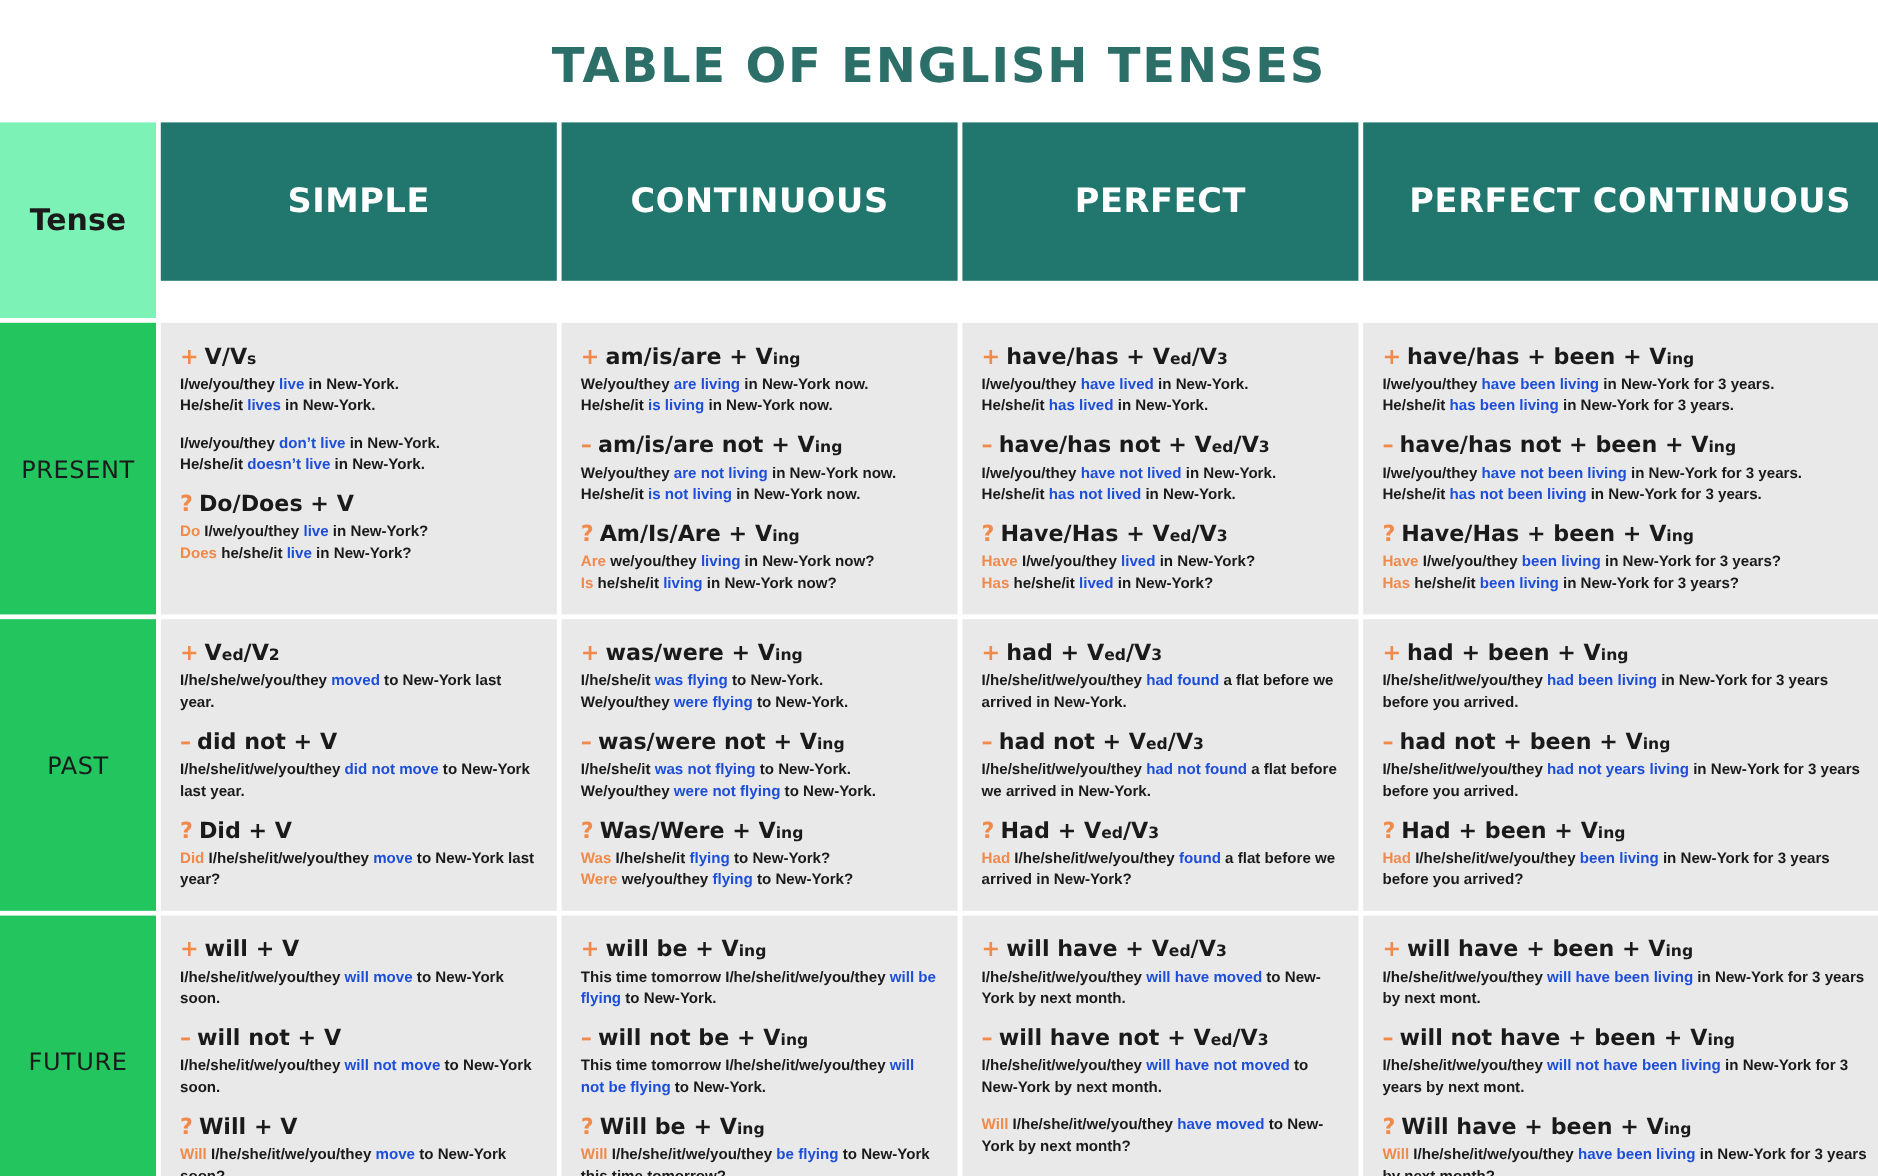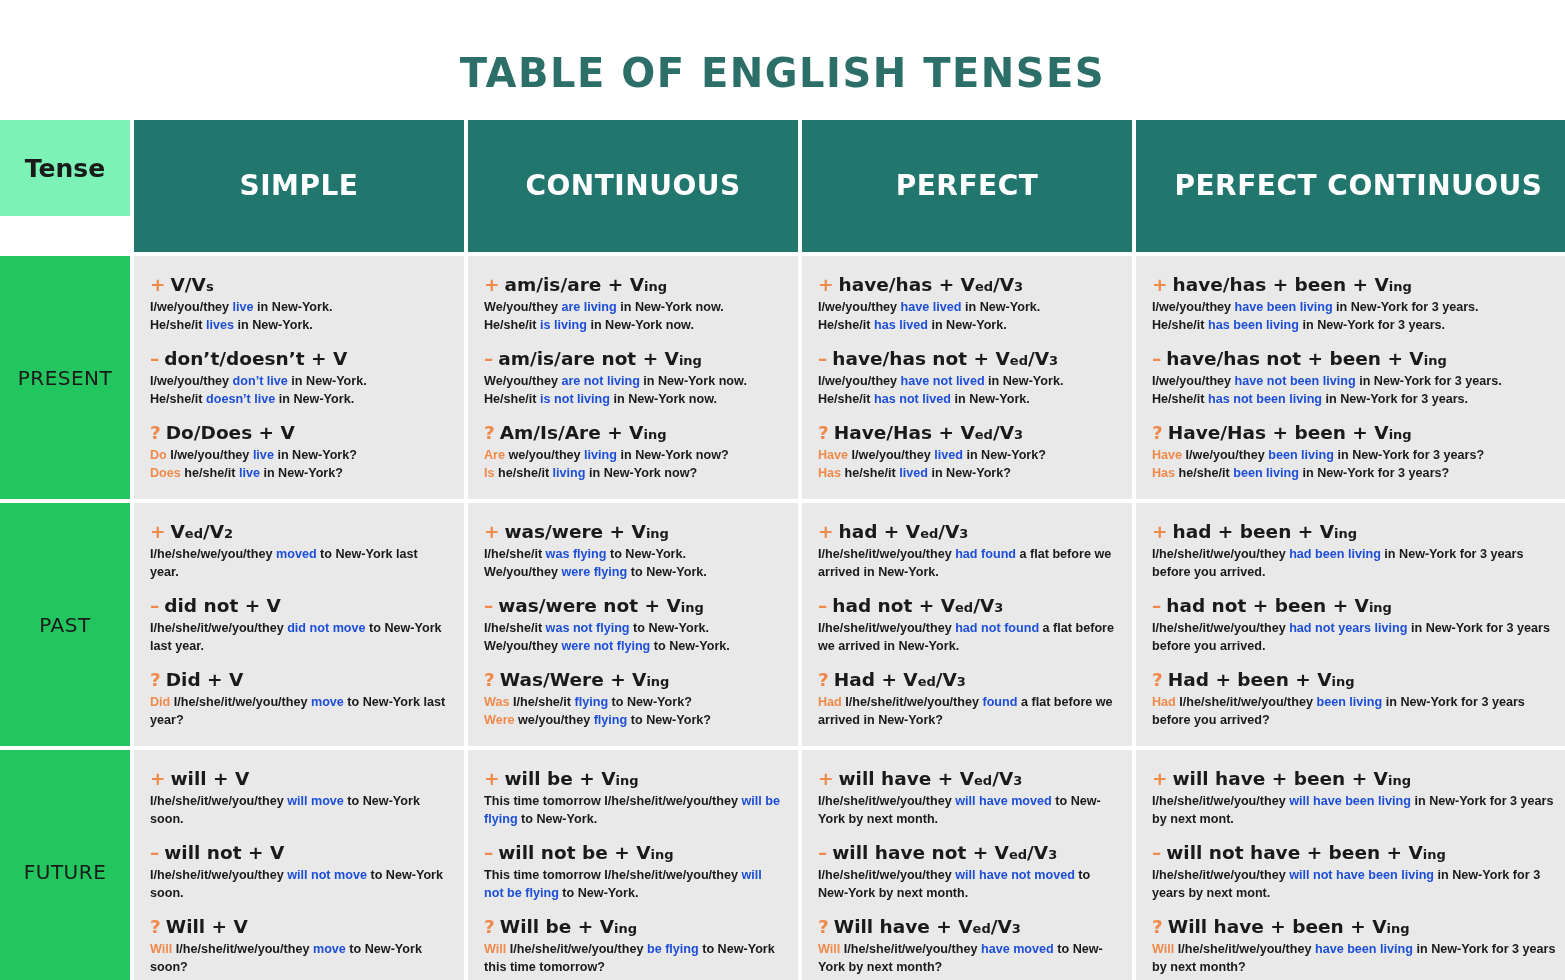--- a/index.html
+++ b/index.html
@@ -14,38 +14,38 @@
     width: 1565px; height: 980px;
     overflow: hidden;
     background: #ffffff;
   }
   .title {
     text-align: center;
     color: #2c6e68;
     font-size: 40px;
     font-weight: bold;
     letter-spacing: 1.5px;
-    padding-top: 50px;
+    padding-top: 32px;
     padding-bottom: 10px;
     font-family: "DejaVu Sans", sans-serif;
   }
   .grid {
     display: grid;
     grid-template-columns: 130px 330px 330px 330px 445px;
     column-gap: 4px;
     row-gap: 4px;
     margin-top: 14px;
     width: 1569px;
     margin-left: 0px;
   }
   
   .hcell-tense {
     background: #7df2b6;
     display: flex; align-items: center; justify-content: center;
-    height: 96px;
+    height: 163px;
     color: #1a1a1a;
     font-size: 25px;
     font-weight: bold;
     font-family: "DejaVu Sans", sans-serif;
   }
   .hcell {
     background: #21776e;
     display: flex; align-items: center; justify-content: center;
     height: 132px;
     color: #ffffff;
@@ -108,21 +108,20 @@
     <div class="hcell">PERFECT CONTINUOUS</div>
 
     <div class="rlabel">PRESENT</div>
     <div class="cell">
         <div class="block">
           <div class="formula"><span class="sign">+</span>V/V<span class="sub">s</span></div>
           <div class="ex">I/we/you/they <span class="hl">live</span> in New-York.</div>
           <div class="ex">He/she/it <span class="hl">lives</span> in New-York.</div>
         </div>
         <div class="block">
-          <div class="formula"><span class="sign">–</span>don’t/doesn’t + V</div>
           <div class="ex">I/we/you/they <span class="hl">don’t live</span> in New-York.</div>
           <div class="ex">He/she/it <span class="hl">doesn’t live</span> in New-York.</div>
         </div>
         <div class="block">
           <div class="formula"><span class="sign">?</span>Do/Does + V</div>
           <div class="ex"><span class="q">Do</span> I/we/you/they <span class="hl">live</span> in New-York?</div>
           <div class="ex"><span class="q">Does</span> he/she/it <span class="hl">live</span> in New-York?</div>
         </div>
       </div>
     <div class="cell">
@@ -270,21 +269,20 @@
     <div class="cell">
         <div class="block">
           <div class="formula"><span class="sign">+</span>will have + V<span class="sub">ed</span>/V<span class="sub">3</span></div>
           <div class="ex">I/he/she/it/we/you/they <span class="hl">will have moved</span> to New-York by next month.</div>
         </div>
         <div class="block">
           <div class="formula"><span class="sign">–</span>will have not + V<span class="sub">ed</span>/V<span class="sub">3</span></div>
           <div class="ex">I/he/she/it/we/you/they <span class="hl">will have not moved</span> to New-York by next month.</div>
         </div>
         <div class="block">
-          <div class="formula"><span class="sign">?</span>Will have + V<span class="sub">ed</span>/V<span class="sub">3</span></div>
           <div class="ex"><span class="q">Will</span> I/he/she/it/we/you/they <span class="hl">have moved</span> to New-York by next month?</div>
         </div>
       </div>
     <div class="cell">
         <div class="block">
           <div class="formula"><span class="sign">+</span>will have + been + V<span class="sub">ing</span></div>
           <div class="ex">I/he/she/it/we/you/they <span class="hl">will have been living</span> in New-York for 3 years by next mont.</div>
         </div>
         <div class="block">
           <div class="formula"><span class="sign">–</span>will not have + been + V<span class="sub">ing</span></div>

